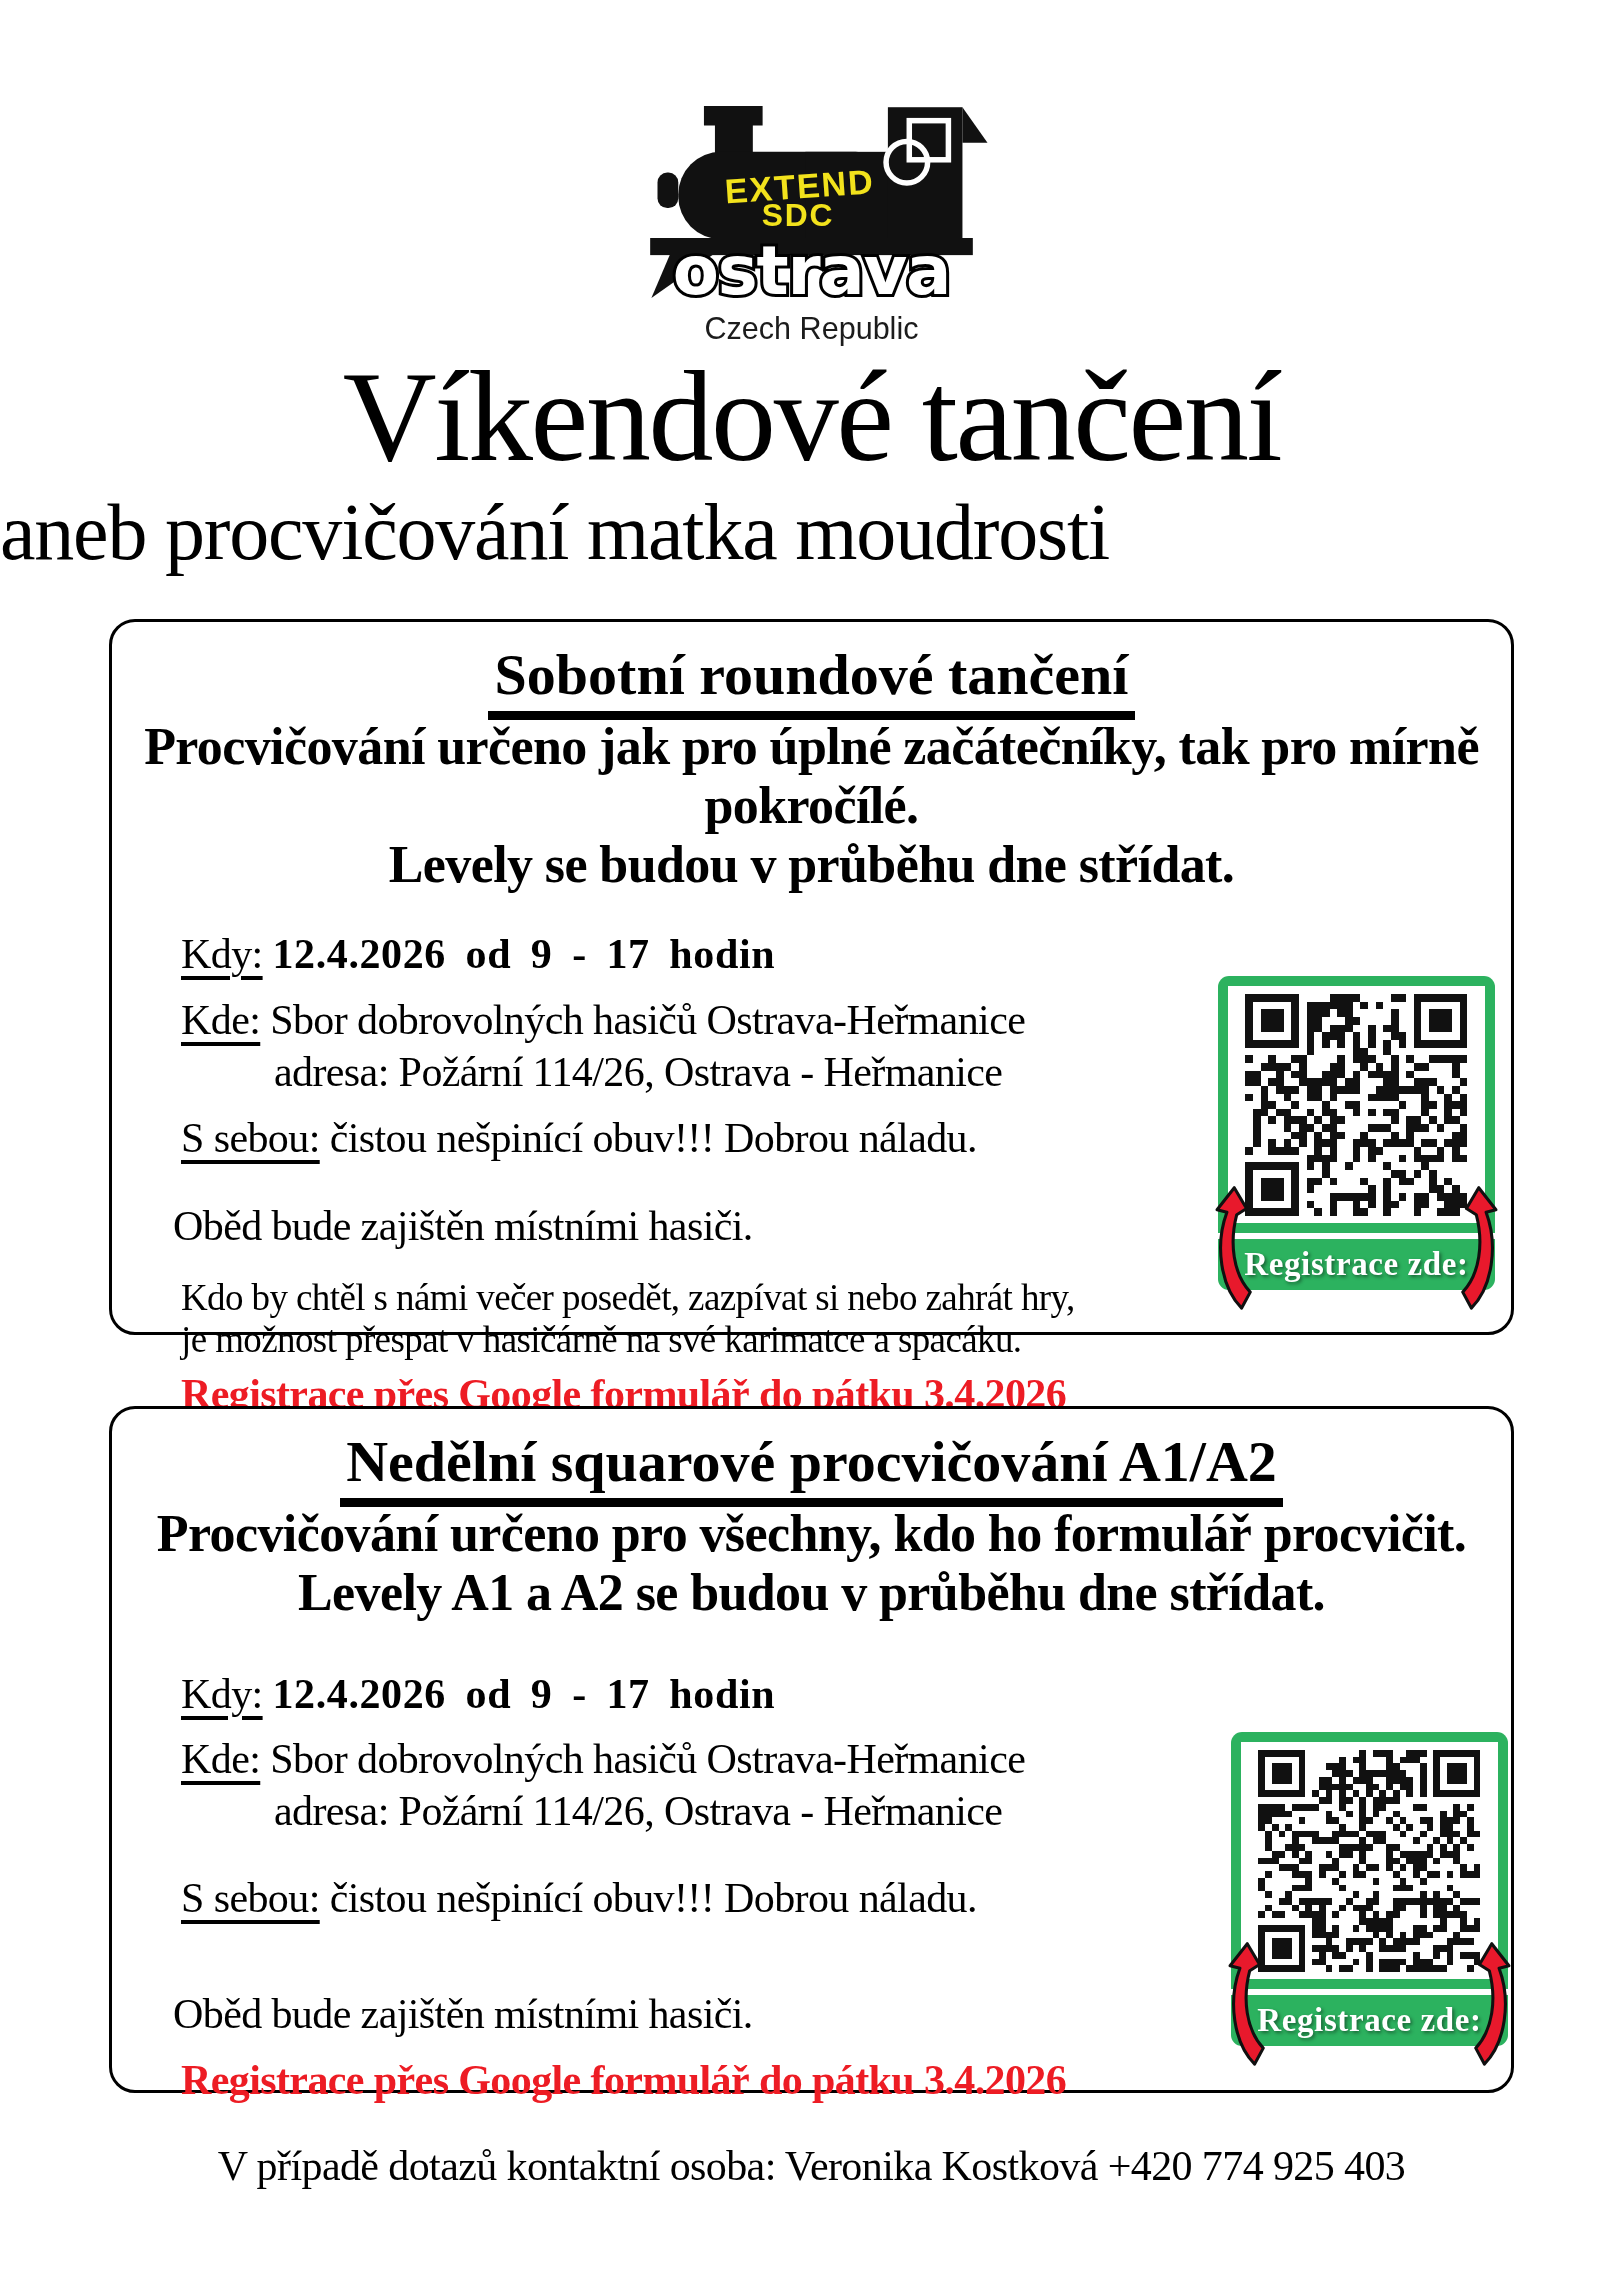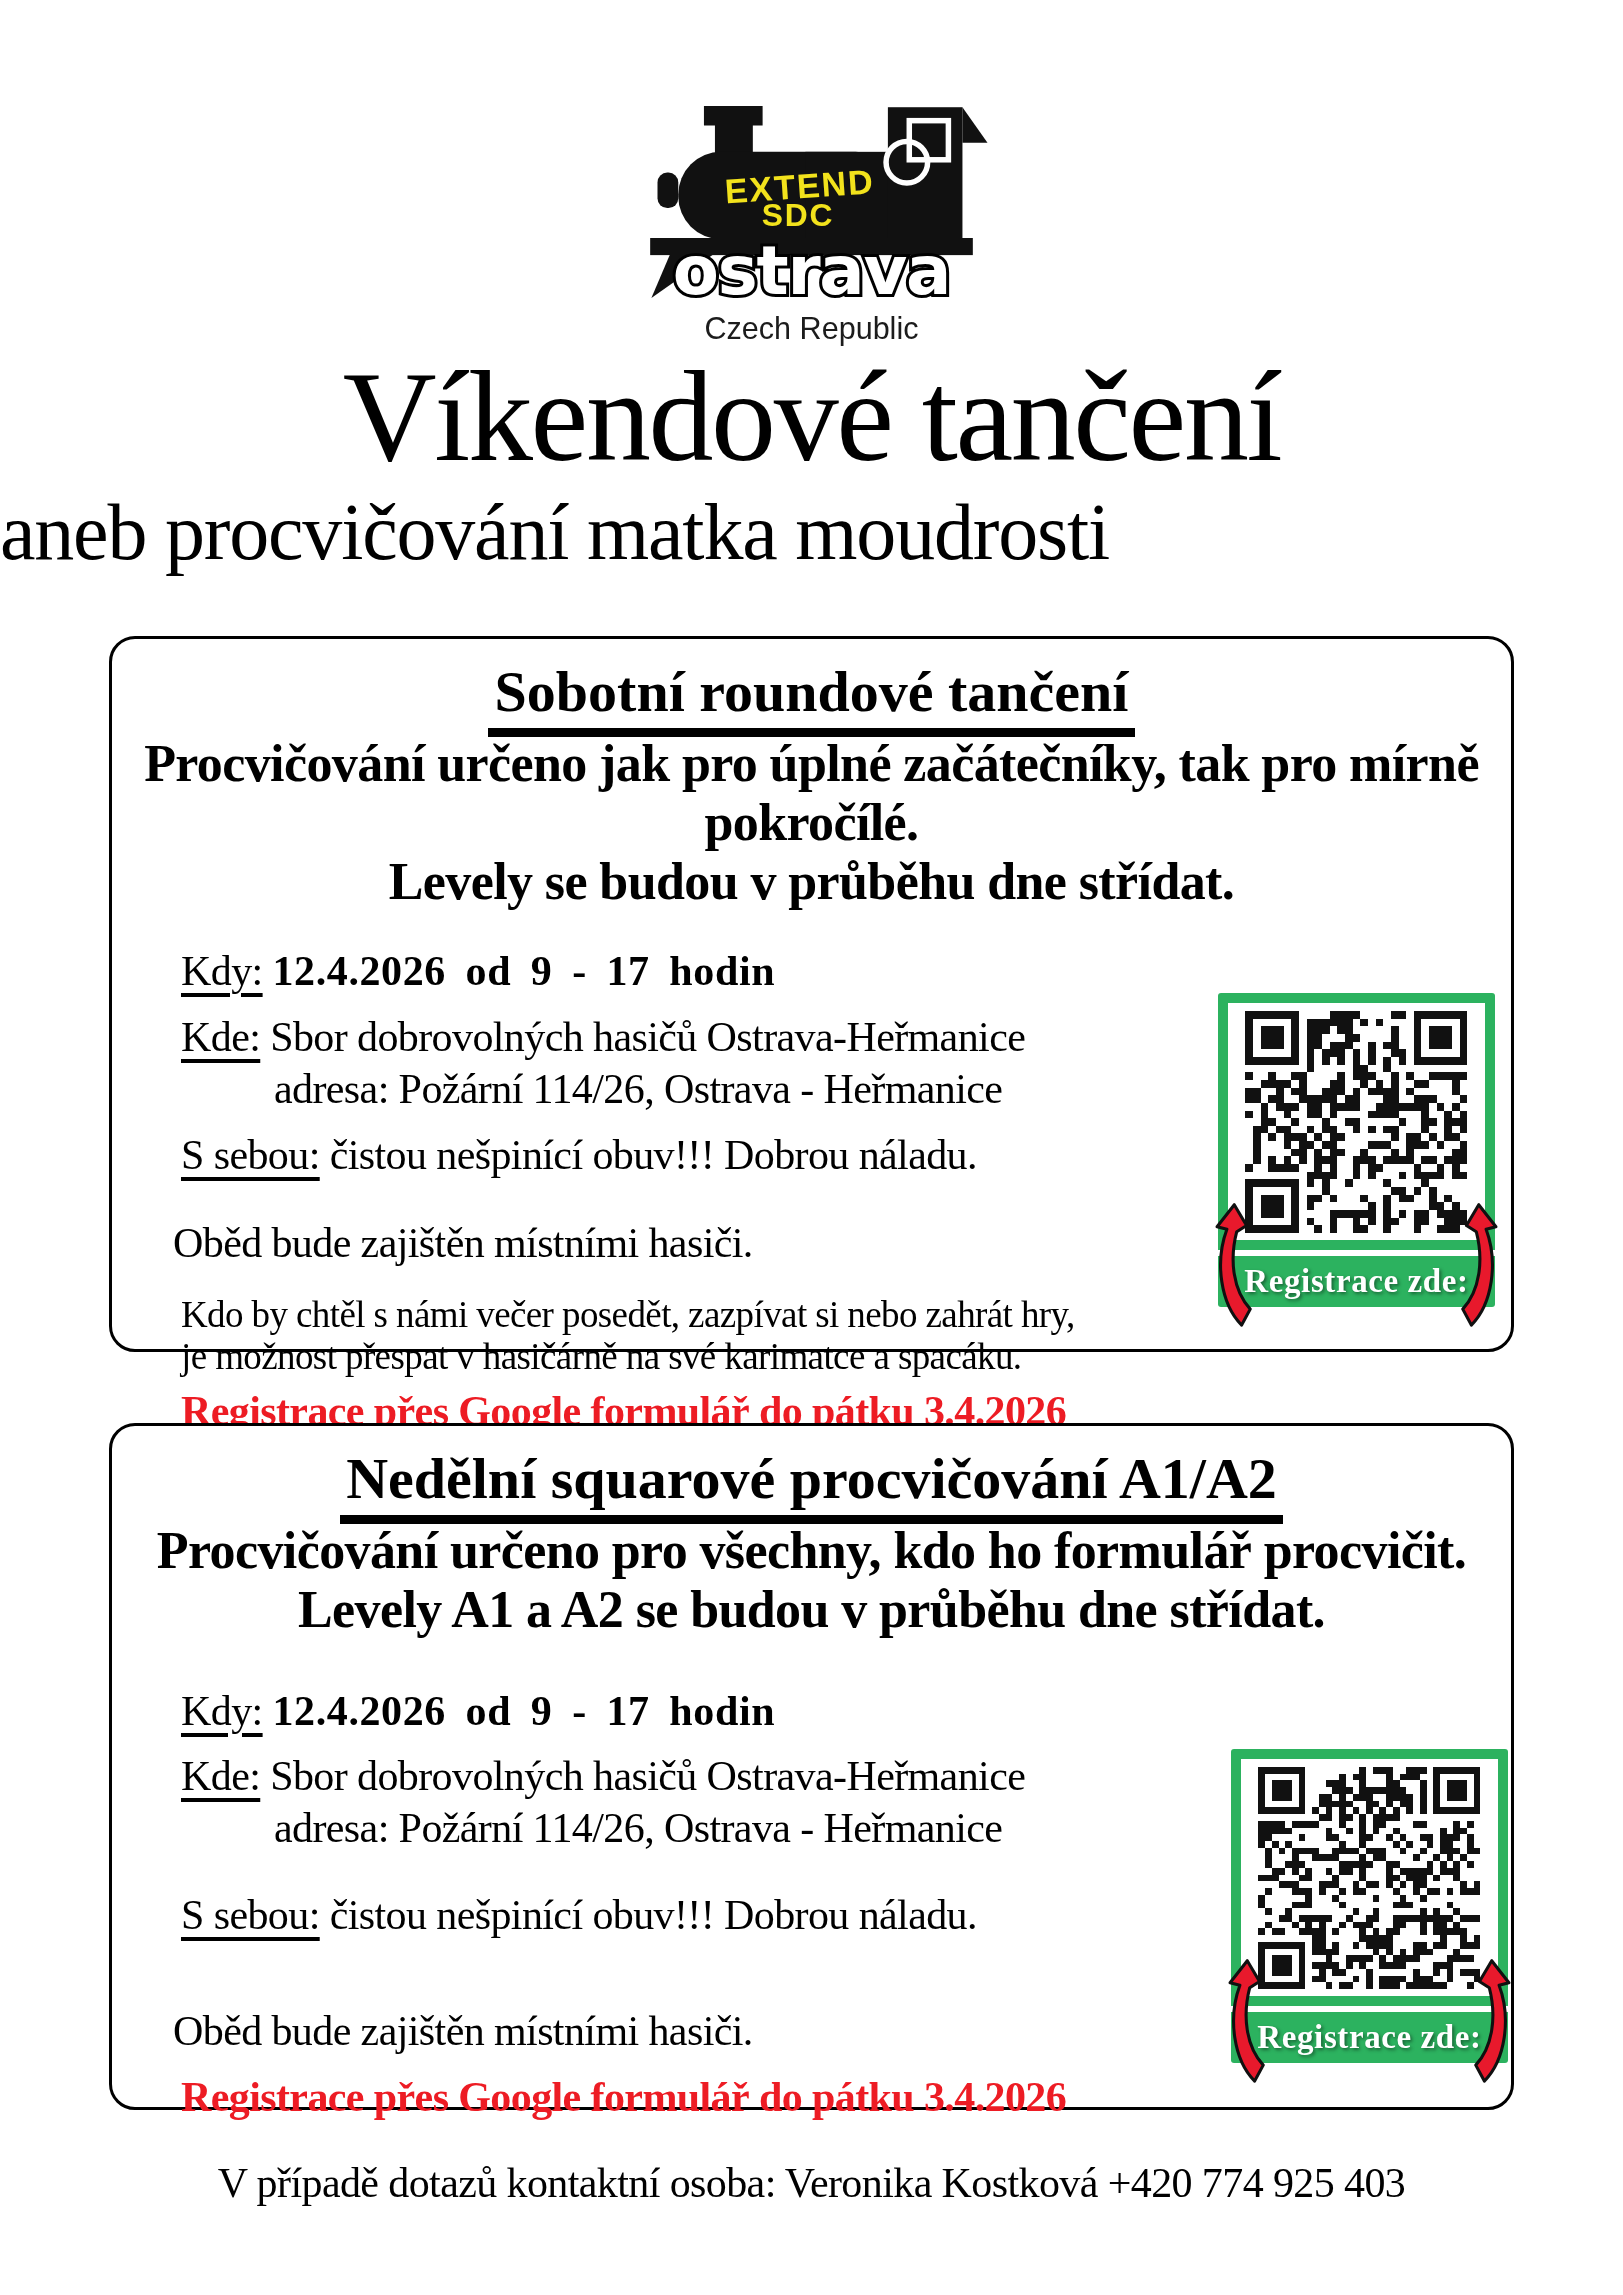--- a/index.html
+++ b/index.html
@@ -14,21 +14,21 @@
   .title{
     font-size:130px;font-weight:normal;text-align:center;line-height:1.02;
     margin:2.4px 0 0;letter-spacing:-2.4px;
   }
   .subtitle{
     font-size:80px;font-weight:normal;text-align:left;line-height:1.08;
     margin:6.1px 0 0;letter-spacing:-1.2px;
   }
   
   .event-box{
-    position:relative;box-sizing:border-box;width:1405px;margin:61px auto 0;
+    position:relative;box-sizing:border-box;width:1405px;margin:44px auto 0;
     border:3.7px solid #000;border-radius:26px;height:716px;background:#fff;
   }
   .event-box.second{height:687px;margin-top:71px;}
   .box-heading{text-align:center;margin:21px 0 0;font-size:58px;line-height:1.12;font-weight:bold;}
   .box-heading .hrule{border-bottom:9.8px solid #000;padding:0 6.1px 3.7px;}
   .intro{font-size:52px;text-align:center;margin:9.8px 0 0;line-height:1.13;letter-spacing:-0.6px;font-weight:bold;}
   .line{font-size:42px;margin:0 0 0 69px;line-height:1.06;letter-spacing:-0.6px;}
   .label{text-decoration:underline;text-decoration-thickness:3.7px;text-underline-offset:8px;}
   .bold-val{font-weight:bold;letter-spacing:0.6px;word-spacing:8.6px;}
   .kdy{margin-top:38px;}
@@ -38,21 +38,21 @@
   .lunch{margin-top:43px;margin-left:61px;}
   .evening{margin-top:29px;font-size:37px;line-height:1.13;}
   .reg{margin-top:11px;font-weight:bold;color:var(--red,#ed1c24);}
   .second .kdy{margin-top:49px;}
   .second .ssebou{margin-top:42px;}
   .second .lunch{margin-top:72px;}
   .second .reg{margin-top:21px;}
   
   .qr-widget{
     position:absolute;width:277px;background:var(--green,#2cb25f);
-    border-radius:3px;padding:0;z-index:2;
+    border-radius:11px;padding:0;z-index:2;
   }
   .box1 .qr-widget{left:1106px;top:354px;}
   .box2 .qr-widget{left:1119px;top:323px;}
   .qr-panel{background:#fff;margin:9.8px;padding:7.3px;height:222px;}
   .qr-code{width:100%;height:100%;}
   .qr-code svg{display:block;width:100%;height:100%;shape-rendering:crispEdges;}
   .qr-sep{height:6.1px;background:#fff;}
   .qr-bar{height:51px;display:flex;align-items:center;justify-content:center;}
   .qr-bar span{
     font-size:33px;font-weight:bold;color:#fff;letter-spacing:0.6px;

